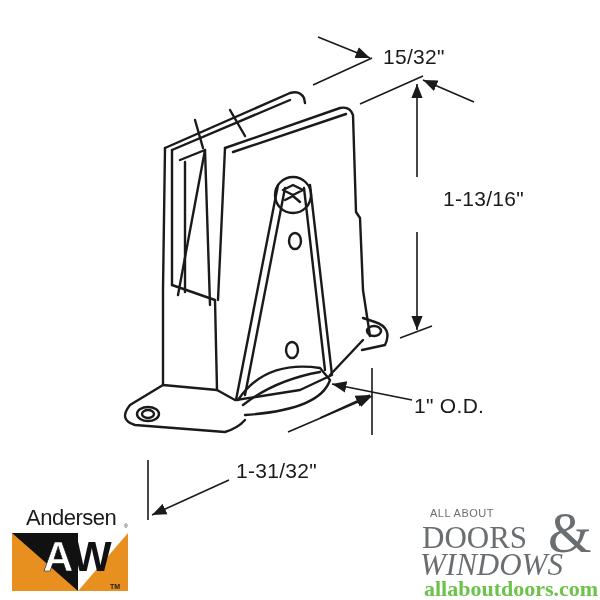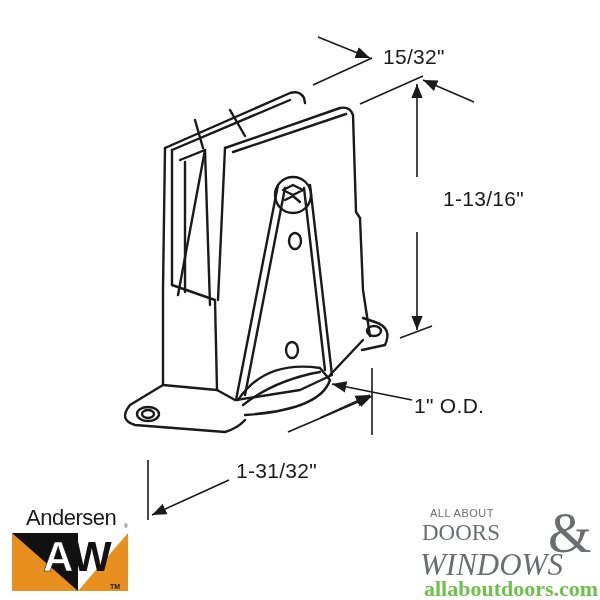--- a/index.html
+++ b/index.html
@@ -14,21 +14,21 @@
   
   #andersen-logo { position: absolute; left: 12px; top: 505px; width: 116px; height: 88px; }
   #andersen-word { position: absolute; left: 0; top: 0; font-family: "Liberation Sans", sans-serif; font-size: 22px; color: #1a1a1a; letter-spacing: -0.5px; margin-left: 14px; }
   #andersen-reg { position: absolute; left: 112px; top: 18px; font-size: 5px; color: #1a1a1a; }
   #andersen-mark { position: absolute; left: 0; top: 26px; }
   #andersen-tm { position: absolute; left: 98px; top: 78px; font-size: 7px; font-weight: bold; color: #1a1a1a; }
 
   
   #aadw-logo { position: absolute; left: 420px; top: 505px; width: 180px; height: 95px; }
   #aadw-line1 { position: absolute; left: 10px; top: 2px; font-family: Liberation Sans, sans-serif; font-size: 11px; color: #6b6e70; letter-spacing: 0.5px; }
-  #aadw-line2 { position: absolute; left: 2px; top: 15px; font-family: "Liberation Serif", serif; font-size: 23px; color: #6b6e70; letter-spacing: 0px; }
+  #aadw-line2 { position: absolute; left: 2px; top: 15px; font-family: "Liberation Serif", serif; font-size: 31px; color: #6b6e70; letter-spacing: 0px; }
   #aadw-amp { position: absolute; left: 128px; top: -4px; font-family: "Liberation Serif", serif; font-size: 56px; color: #6b6e70; }
   #aadw-line3 { position: absolute; left: 0; top: 42px; font-family: "Liberation Serif", serif; font-size: 31px; color: #6b6e70; letter-spacing: 0px; font-style: italic; }
   #aadw-url { position: absolute; left: 4px; top: 71px; font-family: "Liberation Serif", serif; font-size: 22px; font-weight: bold; color: #6cc24a; }
 </style>
 </head>
 <body>
 
 <div id="stage">
 
   <svg class="drawing" width="600" height="600" viewBox="0 0 600 600">

